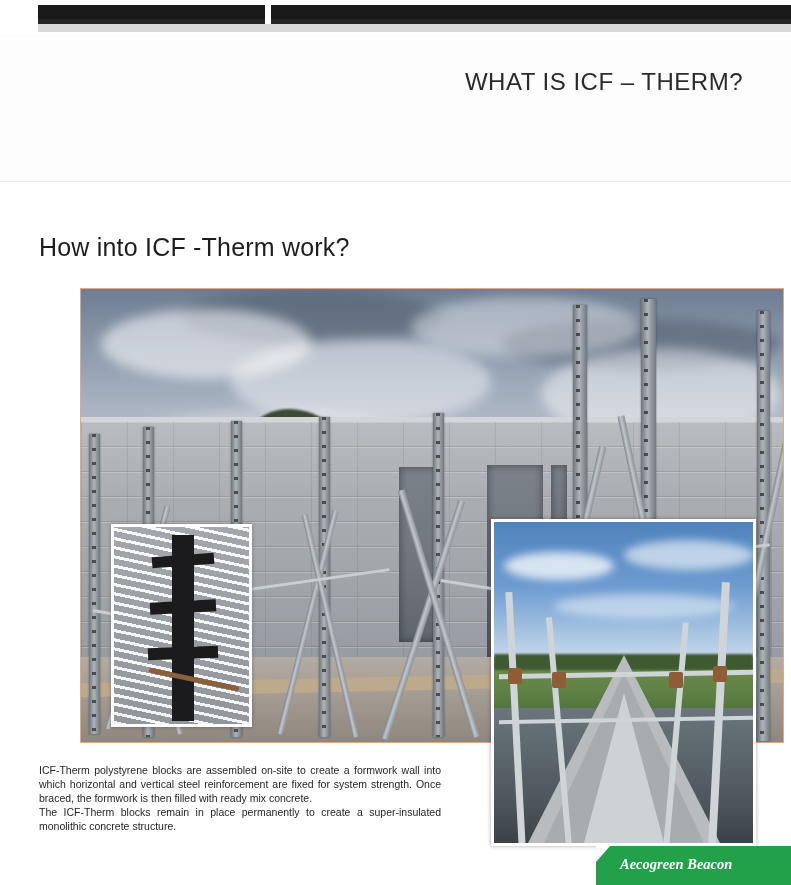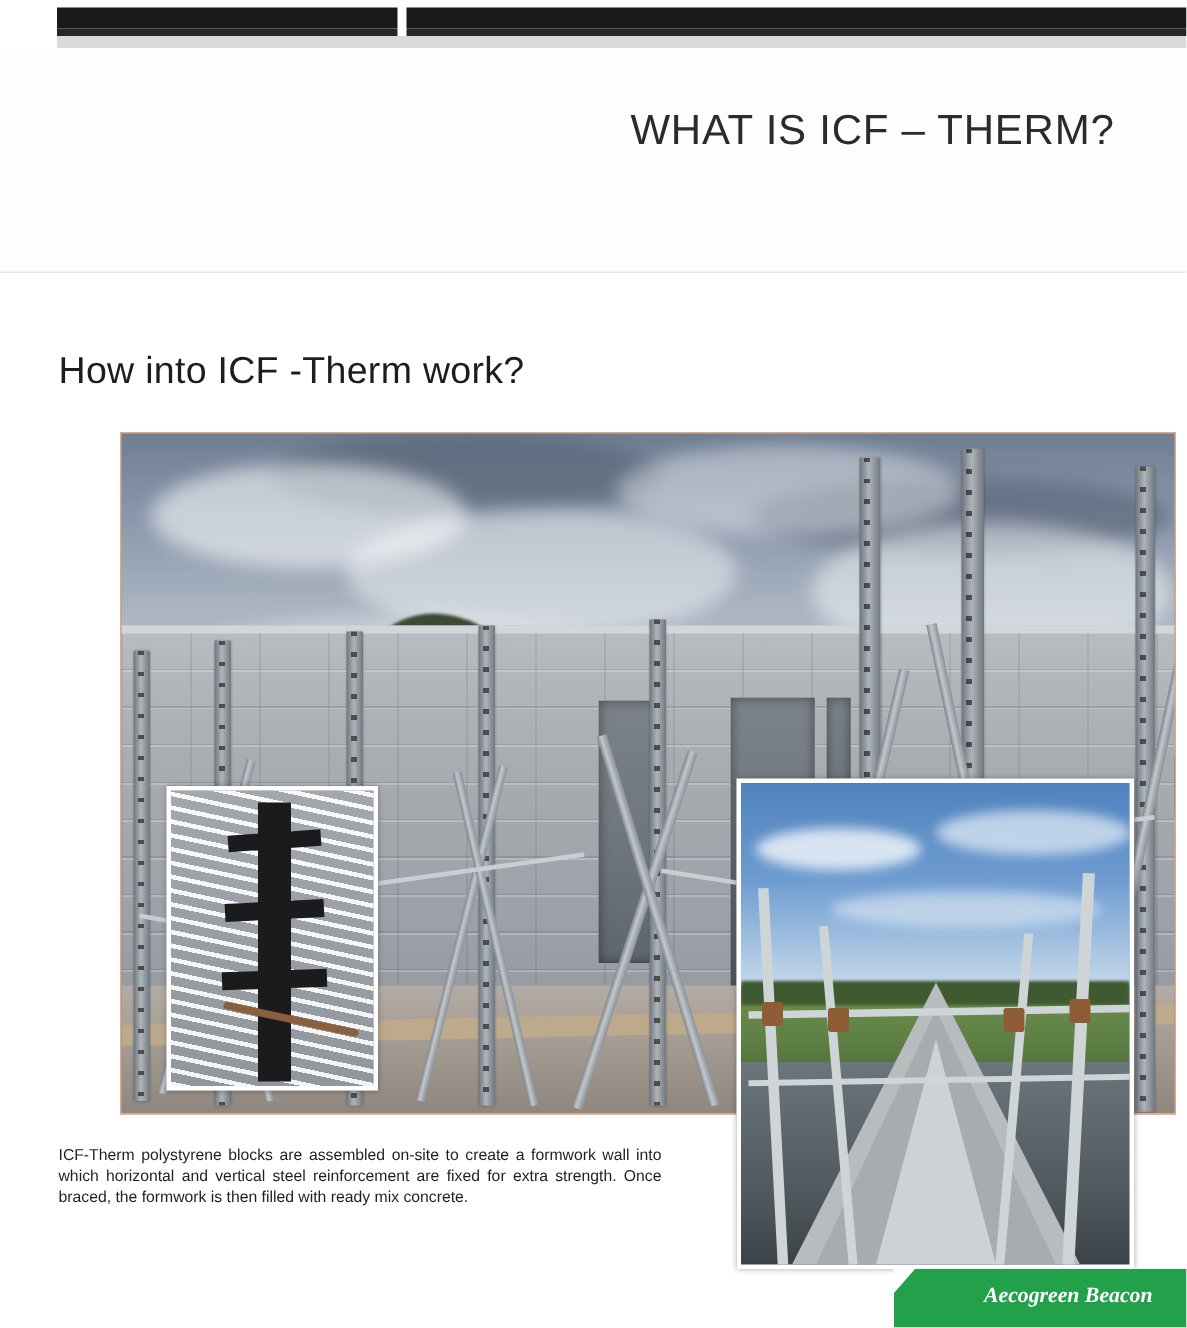--- a/index.html
+++ b/index.html
@@ -57,21 +57,21 @@
   .section-one {
     position: absolute;
     left: 0; top: 34px;
     width: 791px; height: 147px;
     background: #fdfdfd;
     border-bottom: 1px solid #e8e8e8;
   }
   .section-one-title {
     position: absolute;
     right: 48px; top: 18px;
-    font-size: 28px;
+    font-size: 24px;
     letter-spacing: 0.5px;
     color: #2b2b2b;
     font-weight: normal;
     white-space: nowrap;
   }
   .section-one-body {
     position: absolute;
     left: 40px; top: 60px;
     width: 665px;
     font-size: 13.5px;
@@ -368,21 +368,20 @@
   }
   .footer-text {
     position: absolute;
     left: 24px; top: 10px;
     color: #ffffff;
     font-size: 14.5px;
     font-weight: bold;
     font-style: italic;
     font-family: "Liberation Serif", serif;
     white-space: nowrap;
-    margin-left: 36px;
   }
 </style>
 </head>
 <body>
 
 <div class="top-strip">
   <div class="top-bar-dark"></div>
   <div class="top-bar-dark-2"></div>
   <div class="top-bar-grey"></div>
   <div class="top-left-white"></div>
@@ -475,18 +474,19 @@
   <div class="scaff v4"></div>
   <div class="scaff h1"></div>
   <div class="scaff h2"></div>
   <div class="coupler" style="left:14px; top:146px;"></div>
   <div class="coupler" style="left:58px; top:150px;"></div>
   <div class="coupler" style="right:26px; top:144px;"></div>
   <div class="coupler" style="right:70px; top:150px;"></div>
 </figure>
 
 <div class="caption">
-  <p>ICF-Therm polystyrene blocks are assembled on-site to create a formwork wall into which horizontal and vertical steel reinforcement are fixed for extra strength. Once braced, the formwork is then filled with ready mix concrete.</p>
+  <p>ICF-Therm polystyrene blocks are assembled on-site to create a formwork wall into which horizontal and vertical steel reinforcement are fixed for system strength. Once braced, the formwork is then filled with ready mix concrete.</p>
+  <p>The ICF-Therm blocks remain in place permanently to create a super-insulated monolithic concrete structure.</p>
 </div>
 
 <div class="footer-banner">
   <span class="footer-text">Aecogreen Beacon</span>
 </div>
 
 </body></html>

